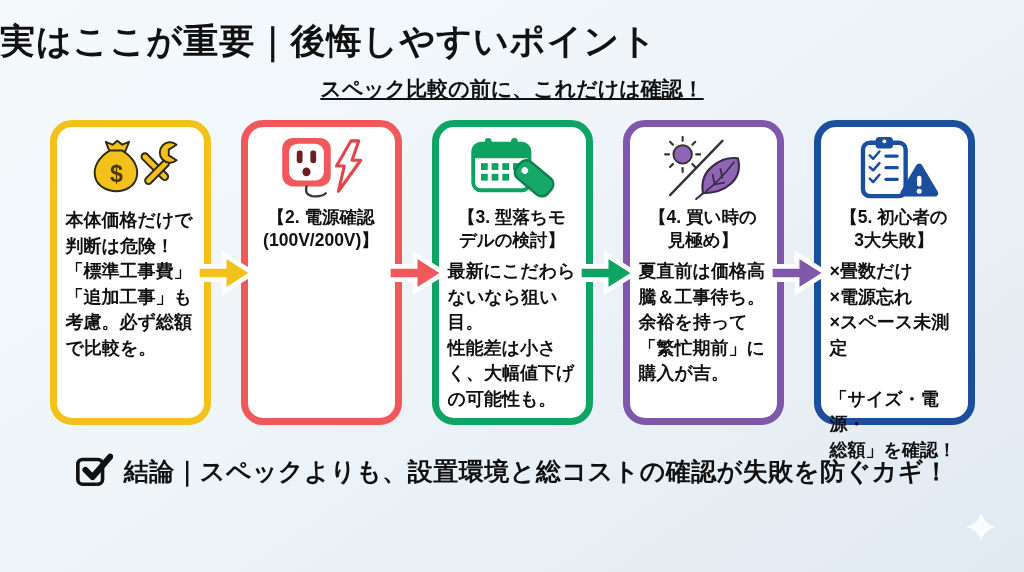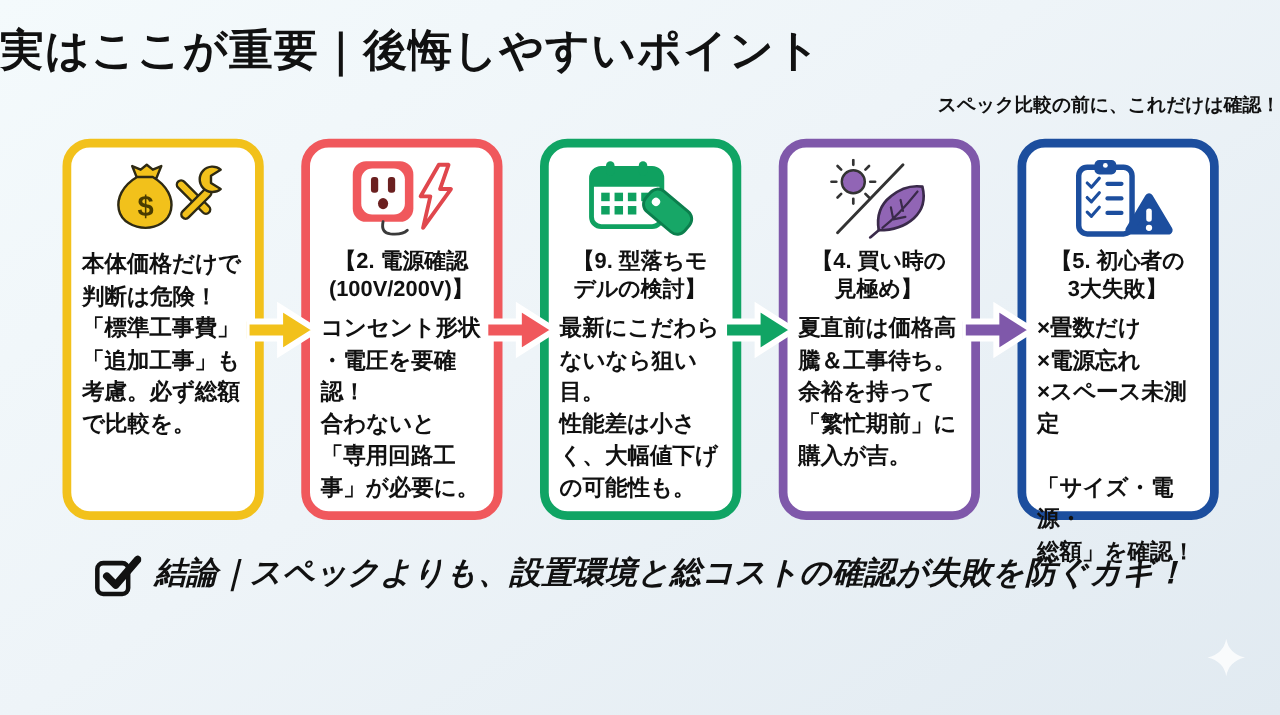--- a/index.html
+++ b/index.html
@@ -12,24 +12,25 @@
   }
   .page-title {
     text-align: left;
     font-size: 35px;
     font-weight: 900;
     letter-spacing: 1px;
     padding-top: 20px;
     line-height: 1.2;
   }
   .page-subtitle {
-    text-align: right;
-    font-size: 15px;
+    text-align: center;
+    font-size: 21px;
     font-weight: 800;
     margin-top: 13px;
+    text-decoration: underline;
   }
   .cards-row {
     display: flex;
     justify-content: center;
     align-items: stretch;
     margin-top: 17px;
     height: 305px;
   }
   .card {
     width: 161px;
@@ -71,25 +72,24 @@
     align-self: center;
     width: 58px;
     height: 46px;
     margin: 0 -14px;
     position: relative;
     z-index: 3;
     flex: none;
   }
   .conclusion-bar {
     display: flex;
-    align-items: flex-start;
+    align-items: flex-end;
     justify-content: center;
     gap: 11px;
     margin-top: 25px;
-    font-style: italic;
   }
   .conclusion-text {
     font-size: 25px;
     font-weight: 900;
     letter-spacing: 0.5px;
   }
   .check-icon { display: flex; align-items: center; }
   .sparkle {
     position: absolute;
     right: 28px;
@@ -141,25 +141,20 @@
         <rect x="15" y="8" width="36" height="38" rx="9" fill="#ffffff"></rect>
         <rect x="23" y="15" width="6" height="13" rx="2.5" fill="#6b2020"></rect>
         <rect x="37" y="15" width="6" height="13" rx="2.5" fill="#6b2020"></rect>
         <ellipse cx="33" cy="37" rx="4.2" ry="4.6" fill="#6b2020"></ellipse>
         <path d="M33 52 q-2 9 6 10 q10 1 14 -3" fill="none" stroke="#3a3a3a" stroke-width="2.4" stroke-linecap="round"></path>
         <path d="M79 5 L64 31 h8 L66 57 L89 25 h-9 L87 5 Z" fill="#ffffff" stroke="#E0474D" stroke-width="3.2" stroke-linejoin="round"></path>
       </svg>
     </div>
     <div class="card-heading">【2. 電源確認
 (100V/200V)】</div>
-    <div class="card-body">コンセント形状
-・電圧を要確認！
-合わないと
-「専用回路工
-事」が必要に。</div>
   </div>
 
   <div class="flow-arrow">
     <svg width="58" height="46" viewBox="0 0 60 48">
       <polygon points="0,17 28,17 28,5 58,24 28,43 28,31 0,31" stroke="#ffffff" stroke-width="5" stroke-linejoin="miter" style="fill: rgb(240, 88, 92);"></polygon>
     </svg>
   </div>
 
   <div class="card" style="border-color: rgb(16, 164, 100);">
     <div class="icon-wrap">
@@ -176,21 +171,21 @@
           <rect x="16" y="39" width="7" height="7"></rect>
             <rect x="27" y="39" width="7" height="7"></rect>
             <rect x="38" y="39" width="7" height="7"></rect>
         </g>
         <g transform="rotate(40 70 43)">
           <rect x="50" y="32" width="42" height="22" rx="8" fill="#17A767" stroke="#0B7F4D" stroke-width="2.4"></rect>
           <circle cx="58.5" cy="43" r="3.4" fill="#ffffff"></circle>
         </g>
       </svg>
     </div>
-    <div class="card-heading">【9. 型落ちモ
+    <div class="card-heading">【3. 型落ちモ
 デルの検討】</div>
     <div class="card-body">最新にこだわら
 ないなら狙い目。
 性能差は小さ
 く、大幅値下げ
 の可能性も。</div>
   </div>
 
   <div class="flow-arrow">
     <svg width="58" height="46" viewBox="0 0 60 48">

